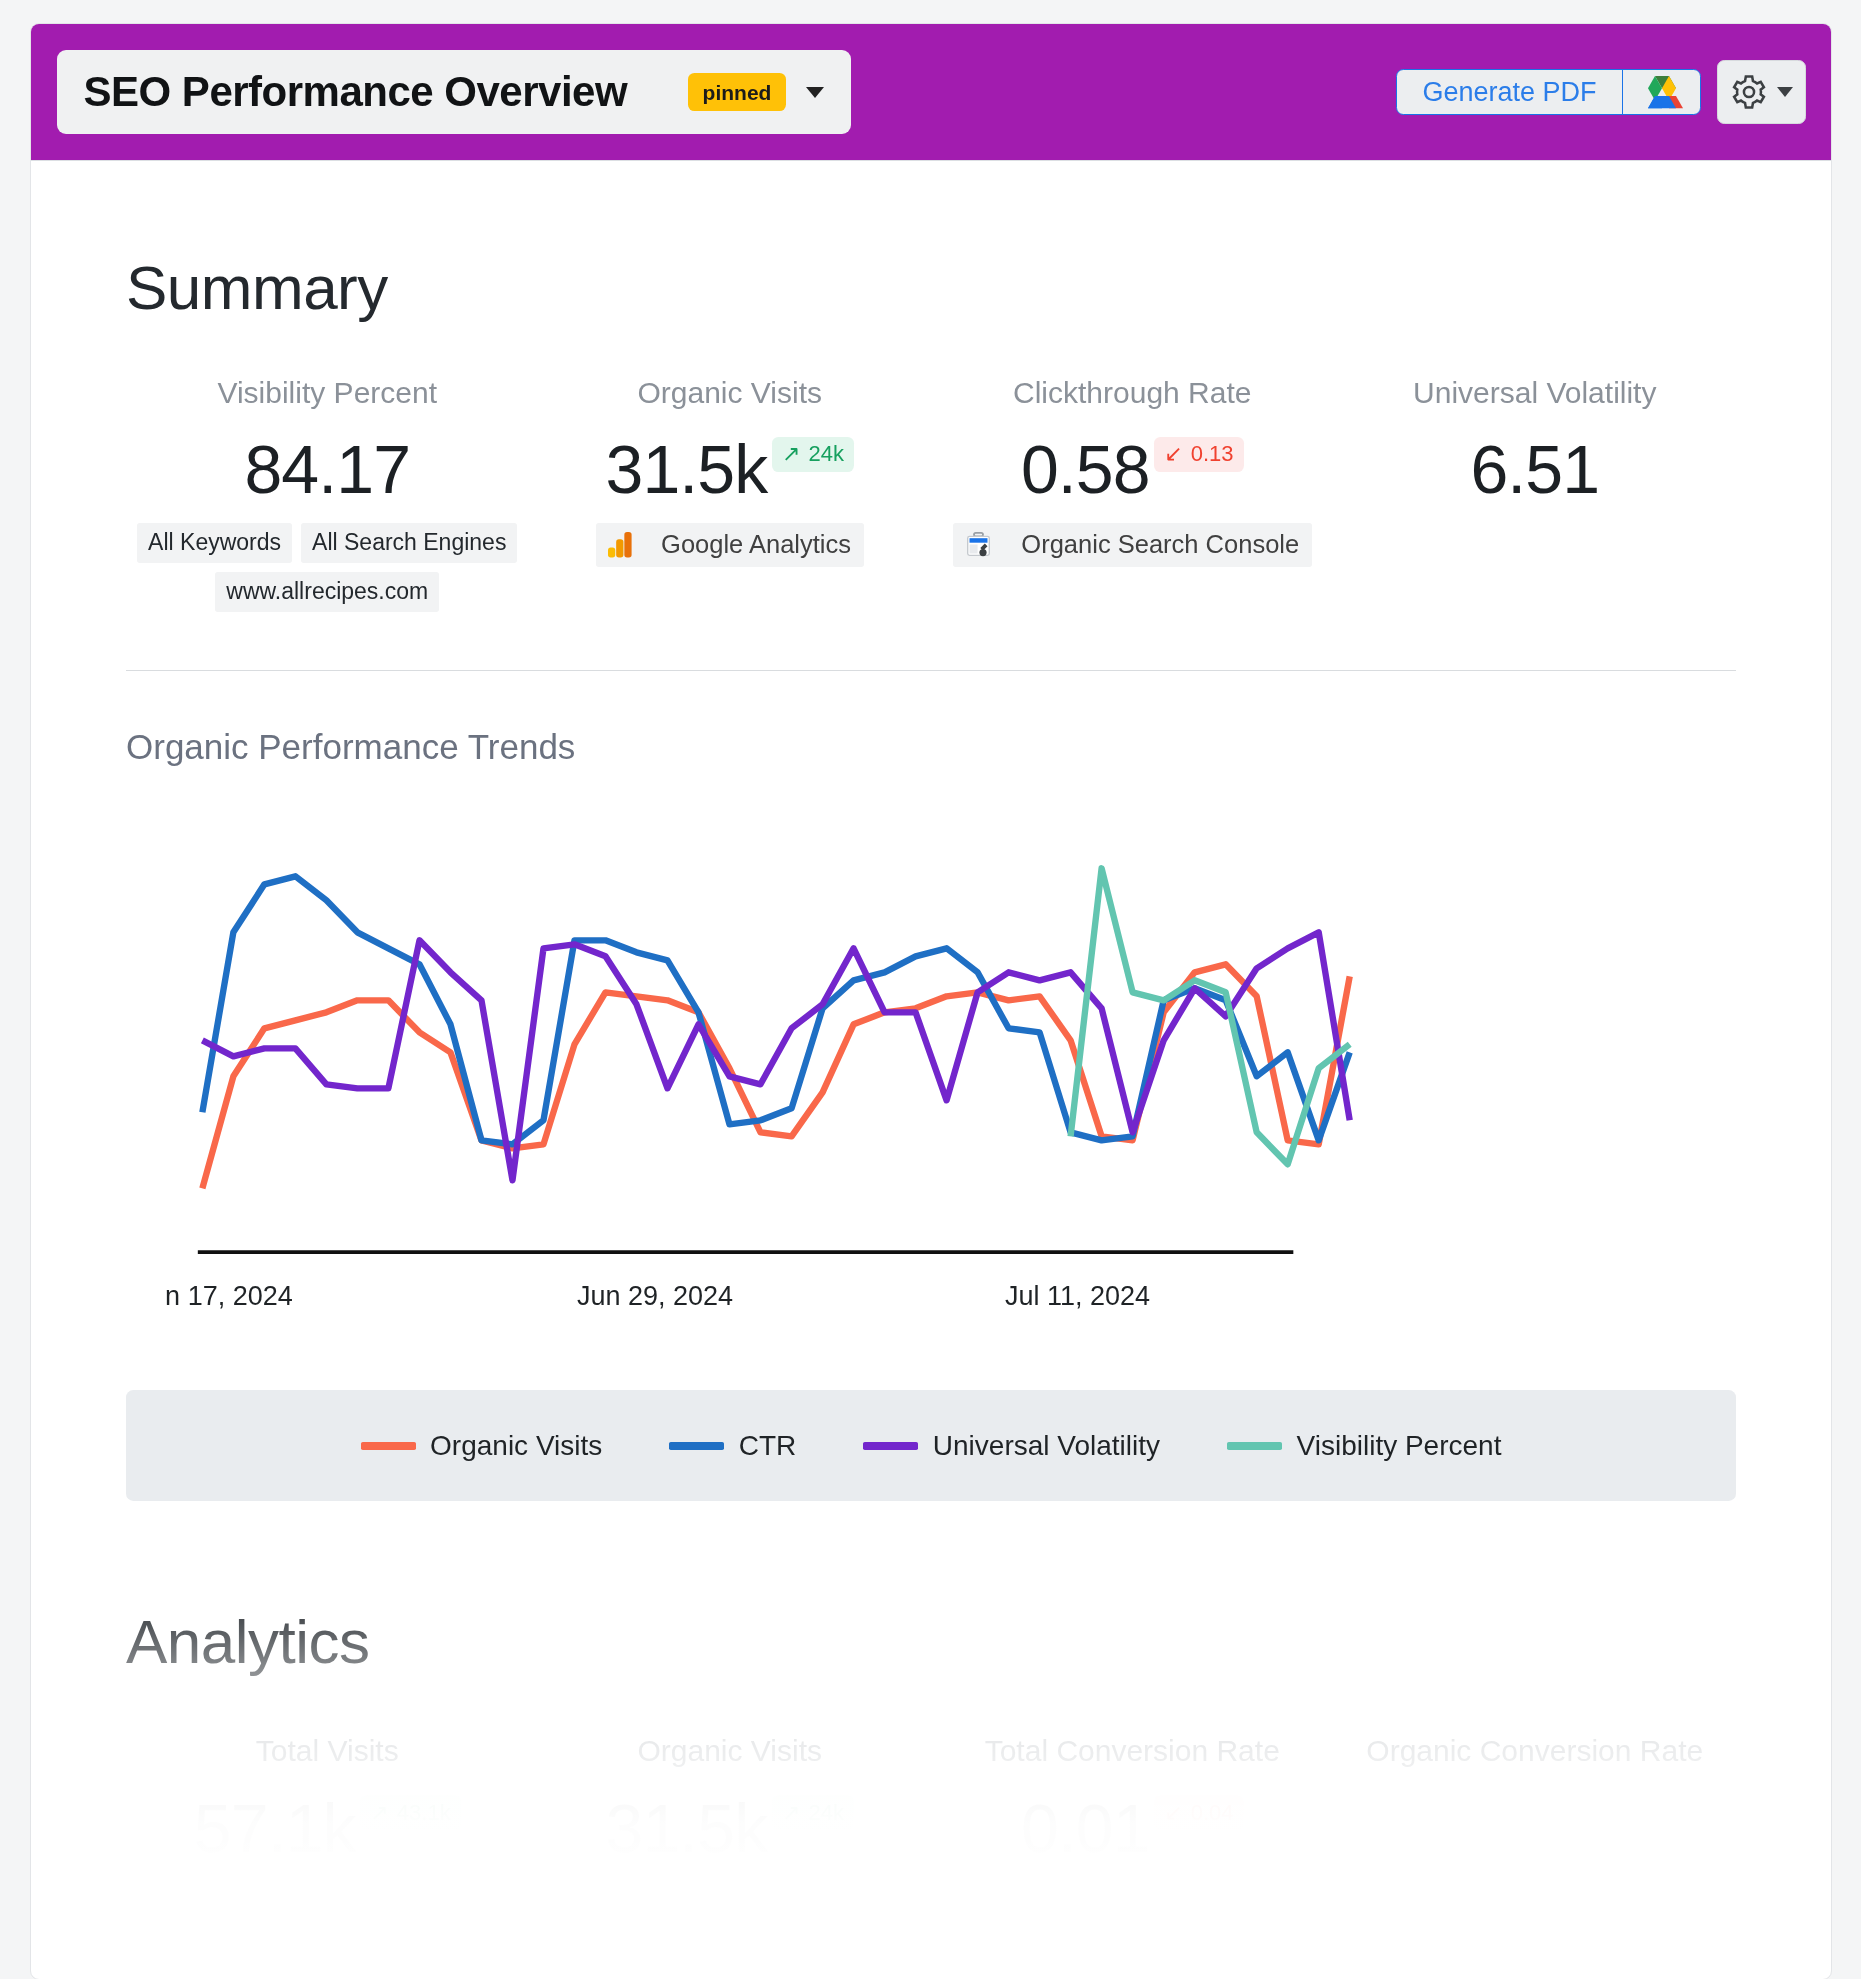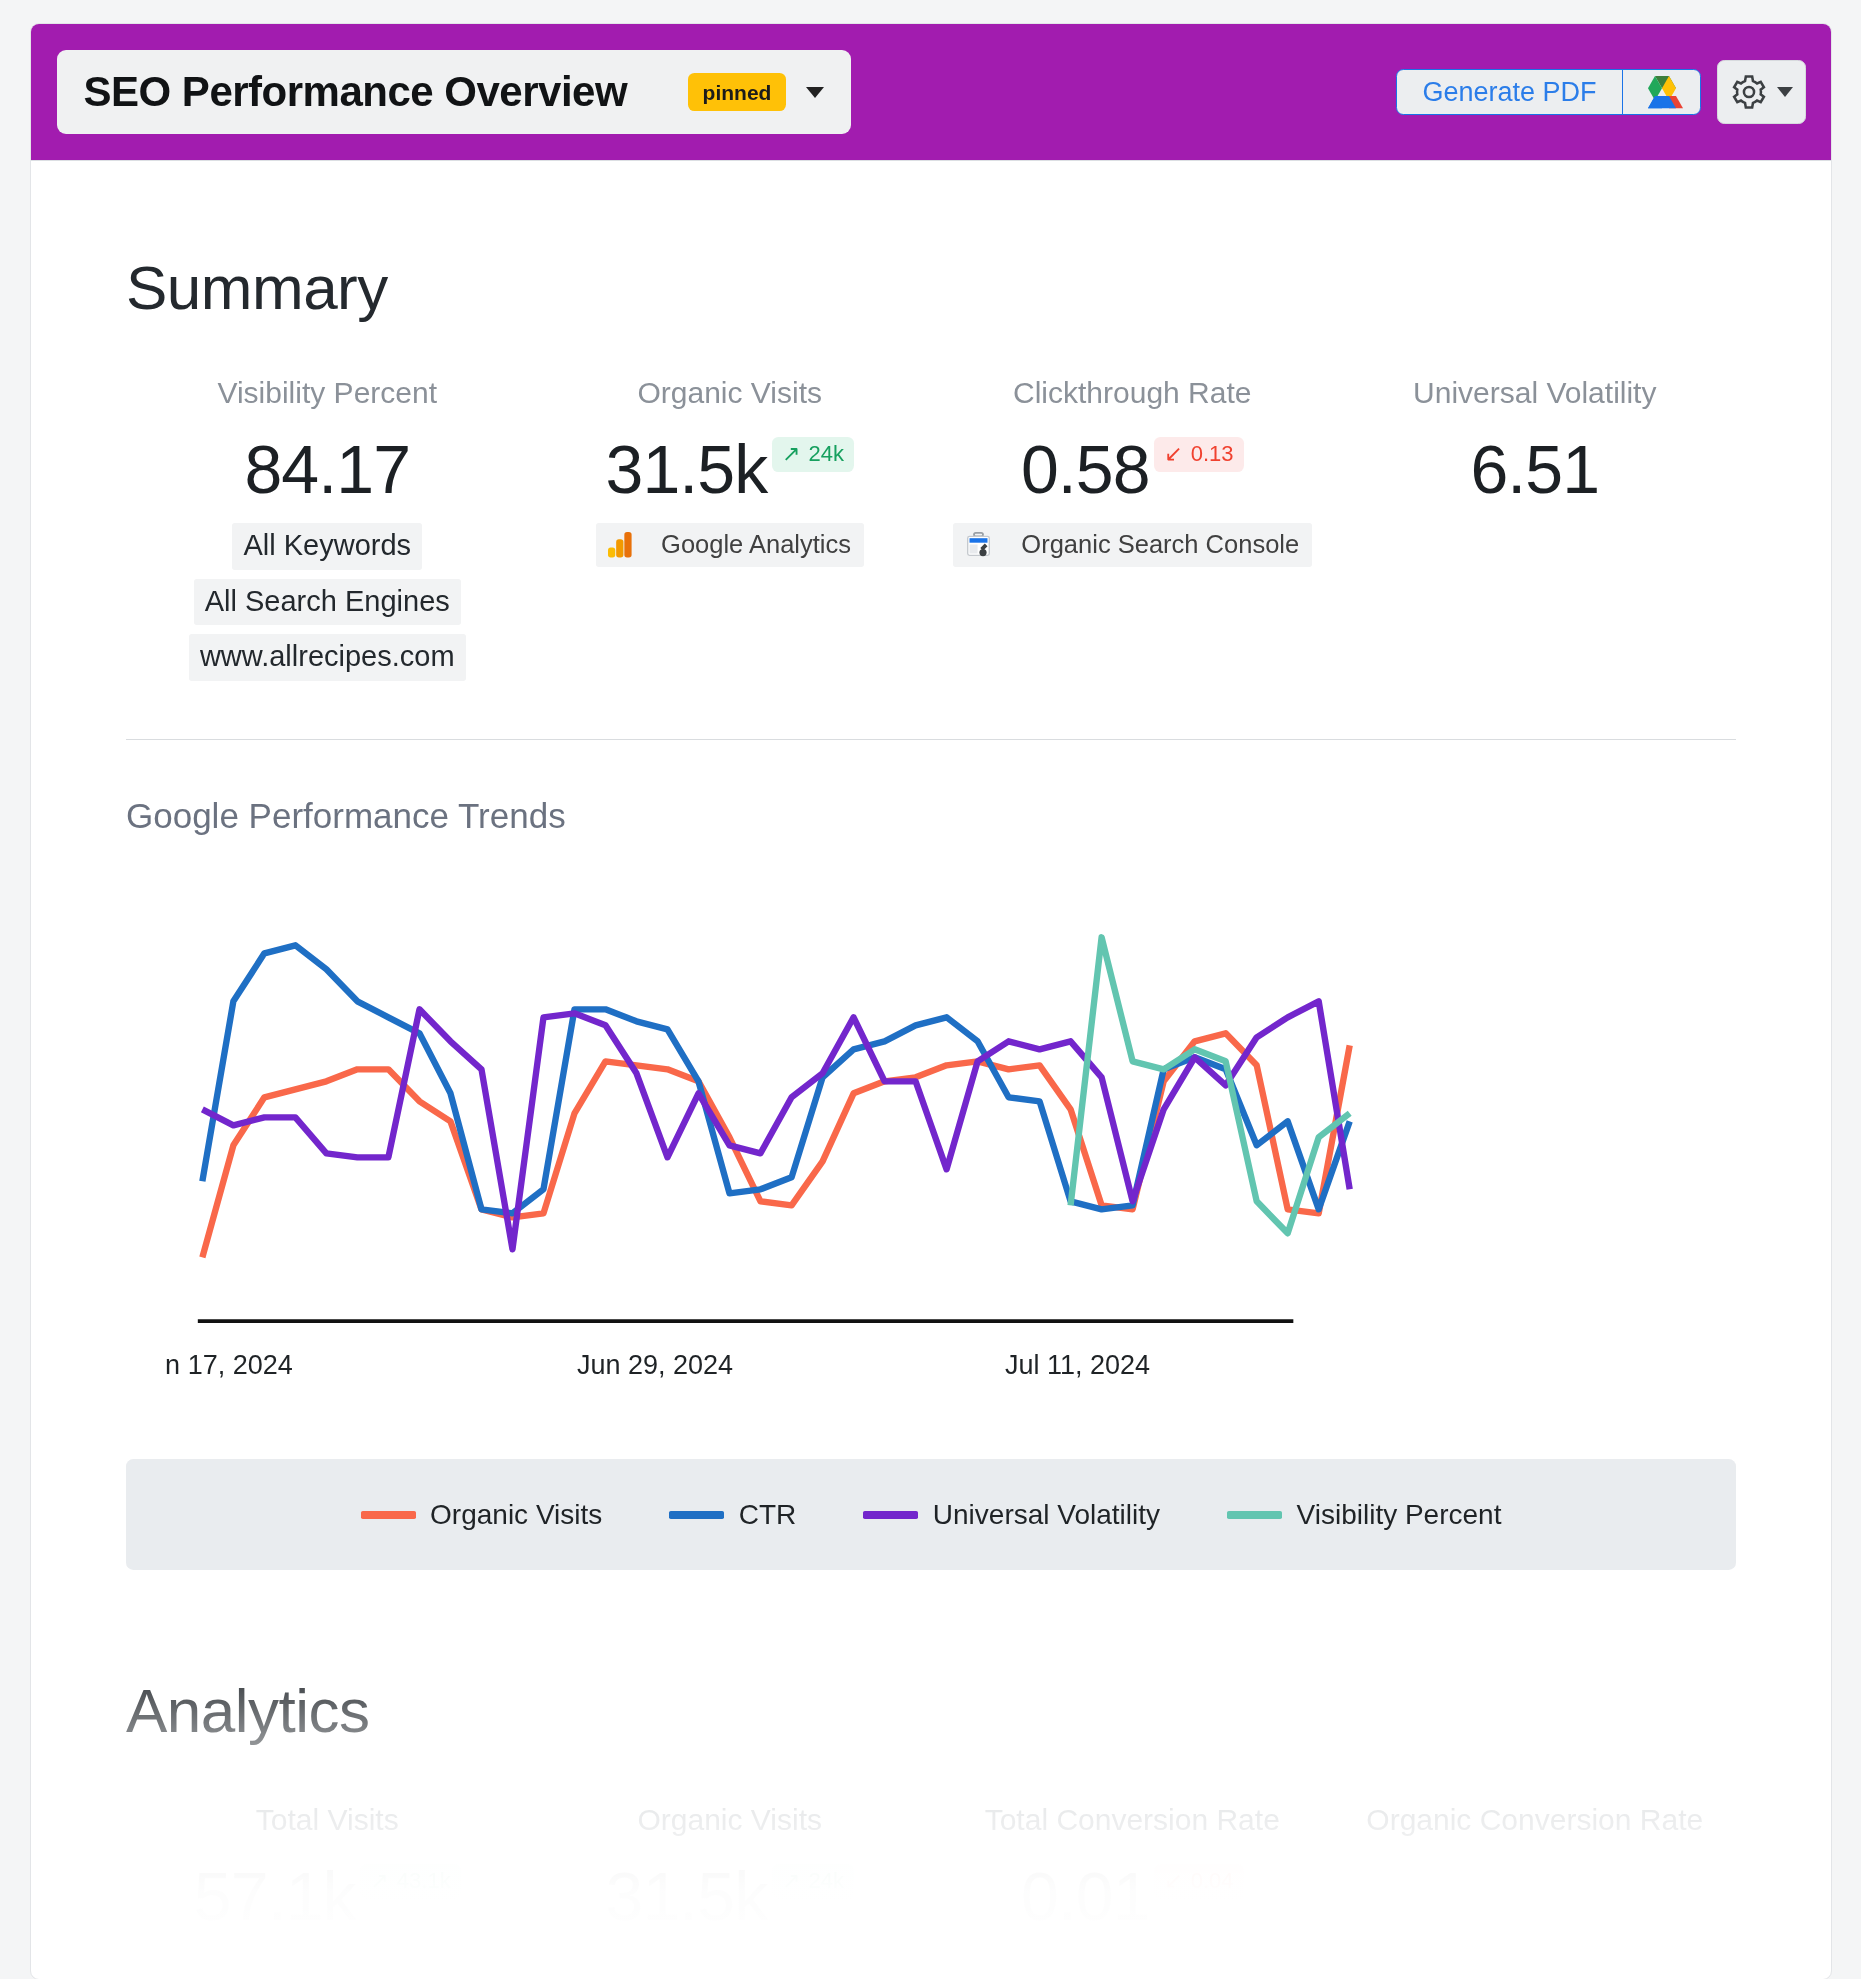--- a/index.html
+++ b/index.html
@@ -155,21 +155,21 @@
   .arrow { font-size: 22px; line-height: 1; }
 
   .tags {
     margin-top: 20px;
     display: flex; flex-wrap: wrap; gap: 9px;
     justify-content: center;
   }
   .tag {
     background: #f2f3f4;
     color: #23282d;
-    font-size: 29px;
+    font-size: 23px;
     padding: 7.3px 11px;
     border-radius: 2.7px;
     line-height: 1.1;
     white-space: nowrap;
   }
   .source {
     margin-top: 20px;
     display: inline-flex; align-items: center; gap: 29px;
     background: #f2f3f4;
     padding: 7.3px 12.7px;
@@ -339,21 +339,21 @@
         <div class="metric-label">Universal Volatility</div>
         <div class="metric-valrow">
           <span class="metric-value">6.51</span>
         </div>
       </div>
 
     </div>
 
     <hr class="divider">
 
-    <div class="chart-title">Google Performance Trends</div>
+    <div class="chart-title">Organic Performance Trends</div>
 
     <div class="chart-area">
       <svg id="chart-svg" width="1611" height="473" viewBox="0 0 1772 520">
         <g id="chart-lines">
             <path d="M 40.0 424.8 L 74.1 301.6 L 108.2 248.8 L 142.3 240.0 L 176.4 231.2 L 210.5 218.0 L 244.6 218.0 L 278.8 253.2 L 312.9 275.2 L 347.0 372.0 L 381.1 380.8 L 415.2 376.4 L 449.3 266.4 L 483.4 209.2 L 517.5 213.6 L 551.6 218.0 L 585.7 231.2 L 619.8 292.8 L 653.9 363.2 L 688.1 367.6 L 722.2 319.2 L 756.3 244.4 L 790.4 231.2 L 824.5 226.8 L 858.6 213.6 L 892.7 209.2 L 926.8 218.0 L 960.9 213.6 L 995.0 262.0 L 1029.1 367.6 L 1063.2 372.0 L 1097.4 231.2 L 1131.5 187.2 L 1165.6 178.4 L 1199.7 213.6 L 1233.8 372.0 L 1267.9 376.4 L 1302.0 191.6" fill="none" stroke="#F9684A" stroke-width="7" stroke-linejoin="round" stroke-linecap="butt"></path>
             <path d="M 40.0 341.2 L 74.1 143.2 L 108.2 90.4 L 142.3 81.6 L 176.4 108.0 L 210.5 143.2 L 244.6 160.8 L 278.8 178.4 L 312.9 244.4 L 347.0 372.0 L 381.1 376.4 L 415.2 350.0 L 449.3 152.0 L 483.4 152.0 L 517.5 165.2 L 551.6 174.0 L 585.7 231.2 L 619.8 354.4 L 653.9 350.0 L 688.1 336.8 L 722.2 226.8 L 756.3 196.0 L 790.4 187.2 L 824.5 169.6 L 858.6 160.8 L 892.7 187.2 L 926.8 248.8 L 960.9 253.2 L 995.0 363.2 L 1029.1 372.0 L 1063.2 367.6 L 1097.4 218.0 L 1131.5 204.8 L 1165.6 218.0 L 1199.7 301.6 L 1233.8 275.2 L 1267.9 372.0 L 1302.0 275.2" fill="none" stroke="#1F6FC4" stroke-width="7" stroke-linejoin="round" stroke-linecap="butt"></path>
             <path d="M 40.0 262.0 L 74.1 279.6 L 108.2 270.8 L 142.3 270.8 L 176.4 310.4 L 210.5 314.8 L 244.6 314.8 L 278.8 152.0 L 312.9 187.2 L 347.0 218.0 L 381.1 416.0 L 415.2 160.8 L 449.3 156.4 L 483.4 169.6 L 517.5 222.4 L 551.6 314.8 L 585.7 244.4 L 619.8 301.6 L 653.9 310.4 L 688.1 248.8 L 722.2 222.4 L 756.3 160.8 L 790.4 231.2 L 824.5 231.2 L 858.6 328.0 L 892.7 209.2 L 926.8 187.2 L 960.9 196.0 L 995.0 187.2 L 1029.1 226.8 L 1063.2 363.2 L 1097.4 262.0 L 1131.5 204.8 L 1165.6 235.6 L 1199.7 182.8 L 1233.8 160.8 L 1267.9 143.2 L 1302.0 350.0" fill="none" stroke="#7326CC" stroke-width="7" stroke-linejoin="round" stroke-linecap="butt"></path>
             <path d="M 995.0 367.6 L 1029.1 72.8 L 1063.2 209.2 L 1097.4 218.0 L 1131.5 196.0 L 1165.6 209.2 L 1199.7 363.2 L 1233.8 398.4 L 1267.9 292.8 L 1302.0 266.4" fill="none" stroke="#62C5B0" stroke-width="7" stroke-linejoin="round" stroke-linecap="butt"></path>
           </g>
         <line id="chart-axis" x1="35" y1="495" x2="1240" y2="495" stroke="#111" stroke-width="4"></line>

